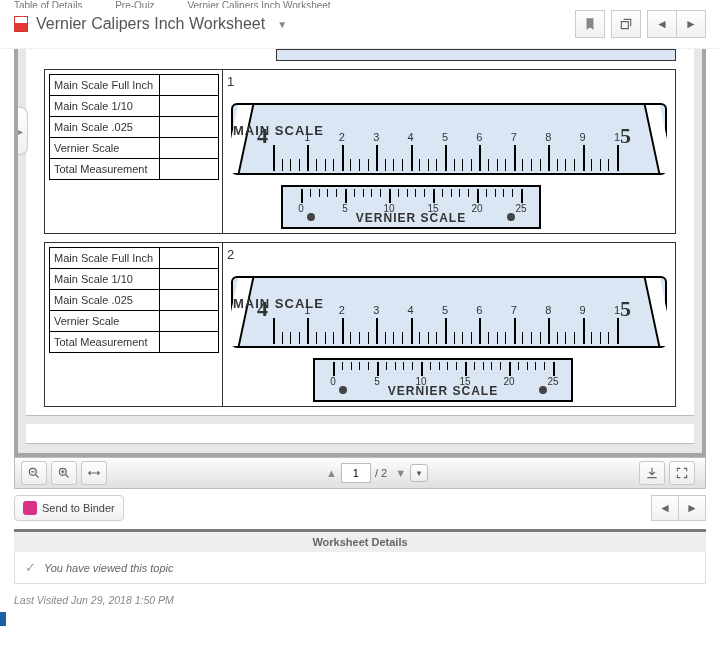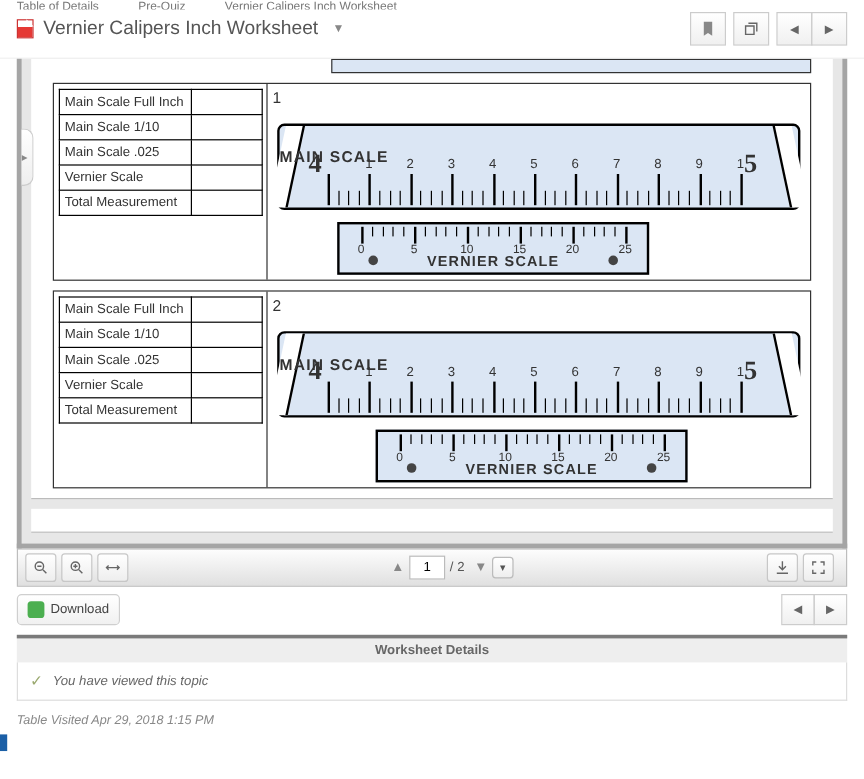--- a/index.html
+++ b/index.html
@@ -541,34 +541,34 @@
     </span>
   <span class="vbtn">
       <svg viewBox="0 0 24 24">
         <path d="M4 9V4h5M20 9V4h-5M4 15v5h5M20 15v5h-5" fill="none" stroke="#666" stroke-width="2"></path>
       </svg>
     </span>
 </div>
 
 <div class="actions">
   <span class="act-btn">
-      <span class="ic ic-dl"></span>
-      <span>Download</span>
+      <span class="ic ic-binder"></span>
+      <span>Send to Binder</span>
     </span>
   <span class="nav-tight">
     <span class="top-btn">◄</span>
     <span class="top-btn">►</span>
   </span>
 </div>
 
 <div class="activity">Worksheet Details</div>
 <div class="activity-body">
   <span class="check">✓</span>
   <span>You have viewed this topic</span>
 </div>
 
 <div class="last-visit">
-  <span>Table Visited </span><span>Apr 29, 2018 1:15 PM</span>
+  <span>Last Visited </span><span>Jun 29, 2018 1:50 PM</span>
 </div>
 
 <div class="bottom-bar">
   <div class="bottom-accent"></div>
 </div>
 
 </body></html>

